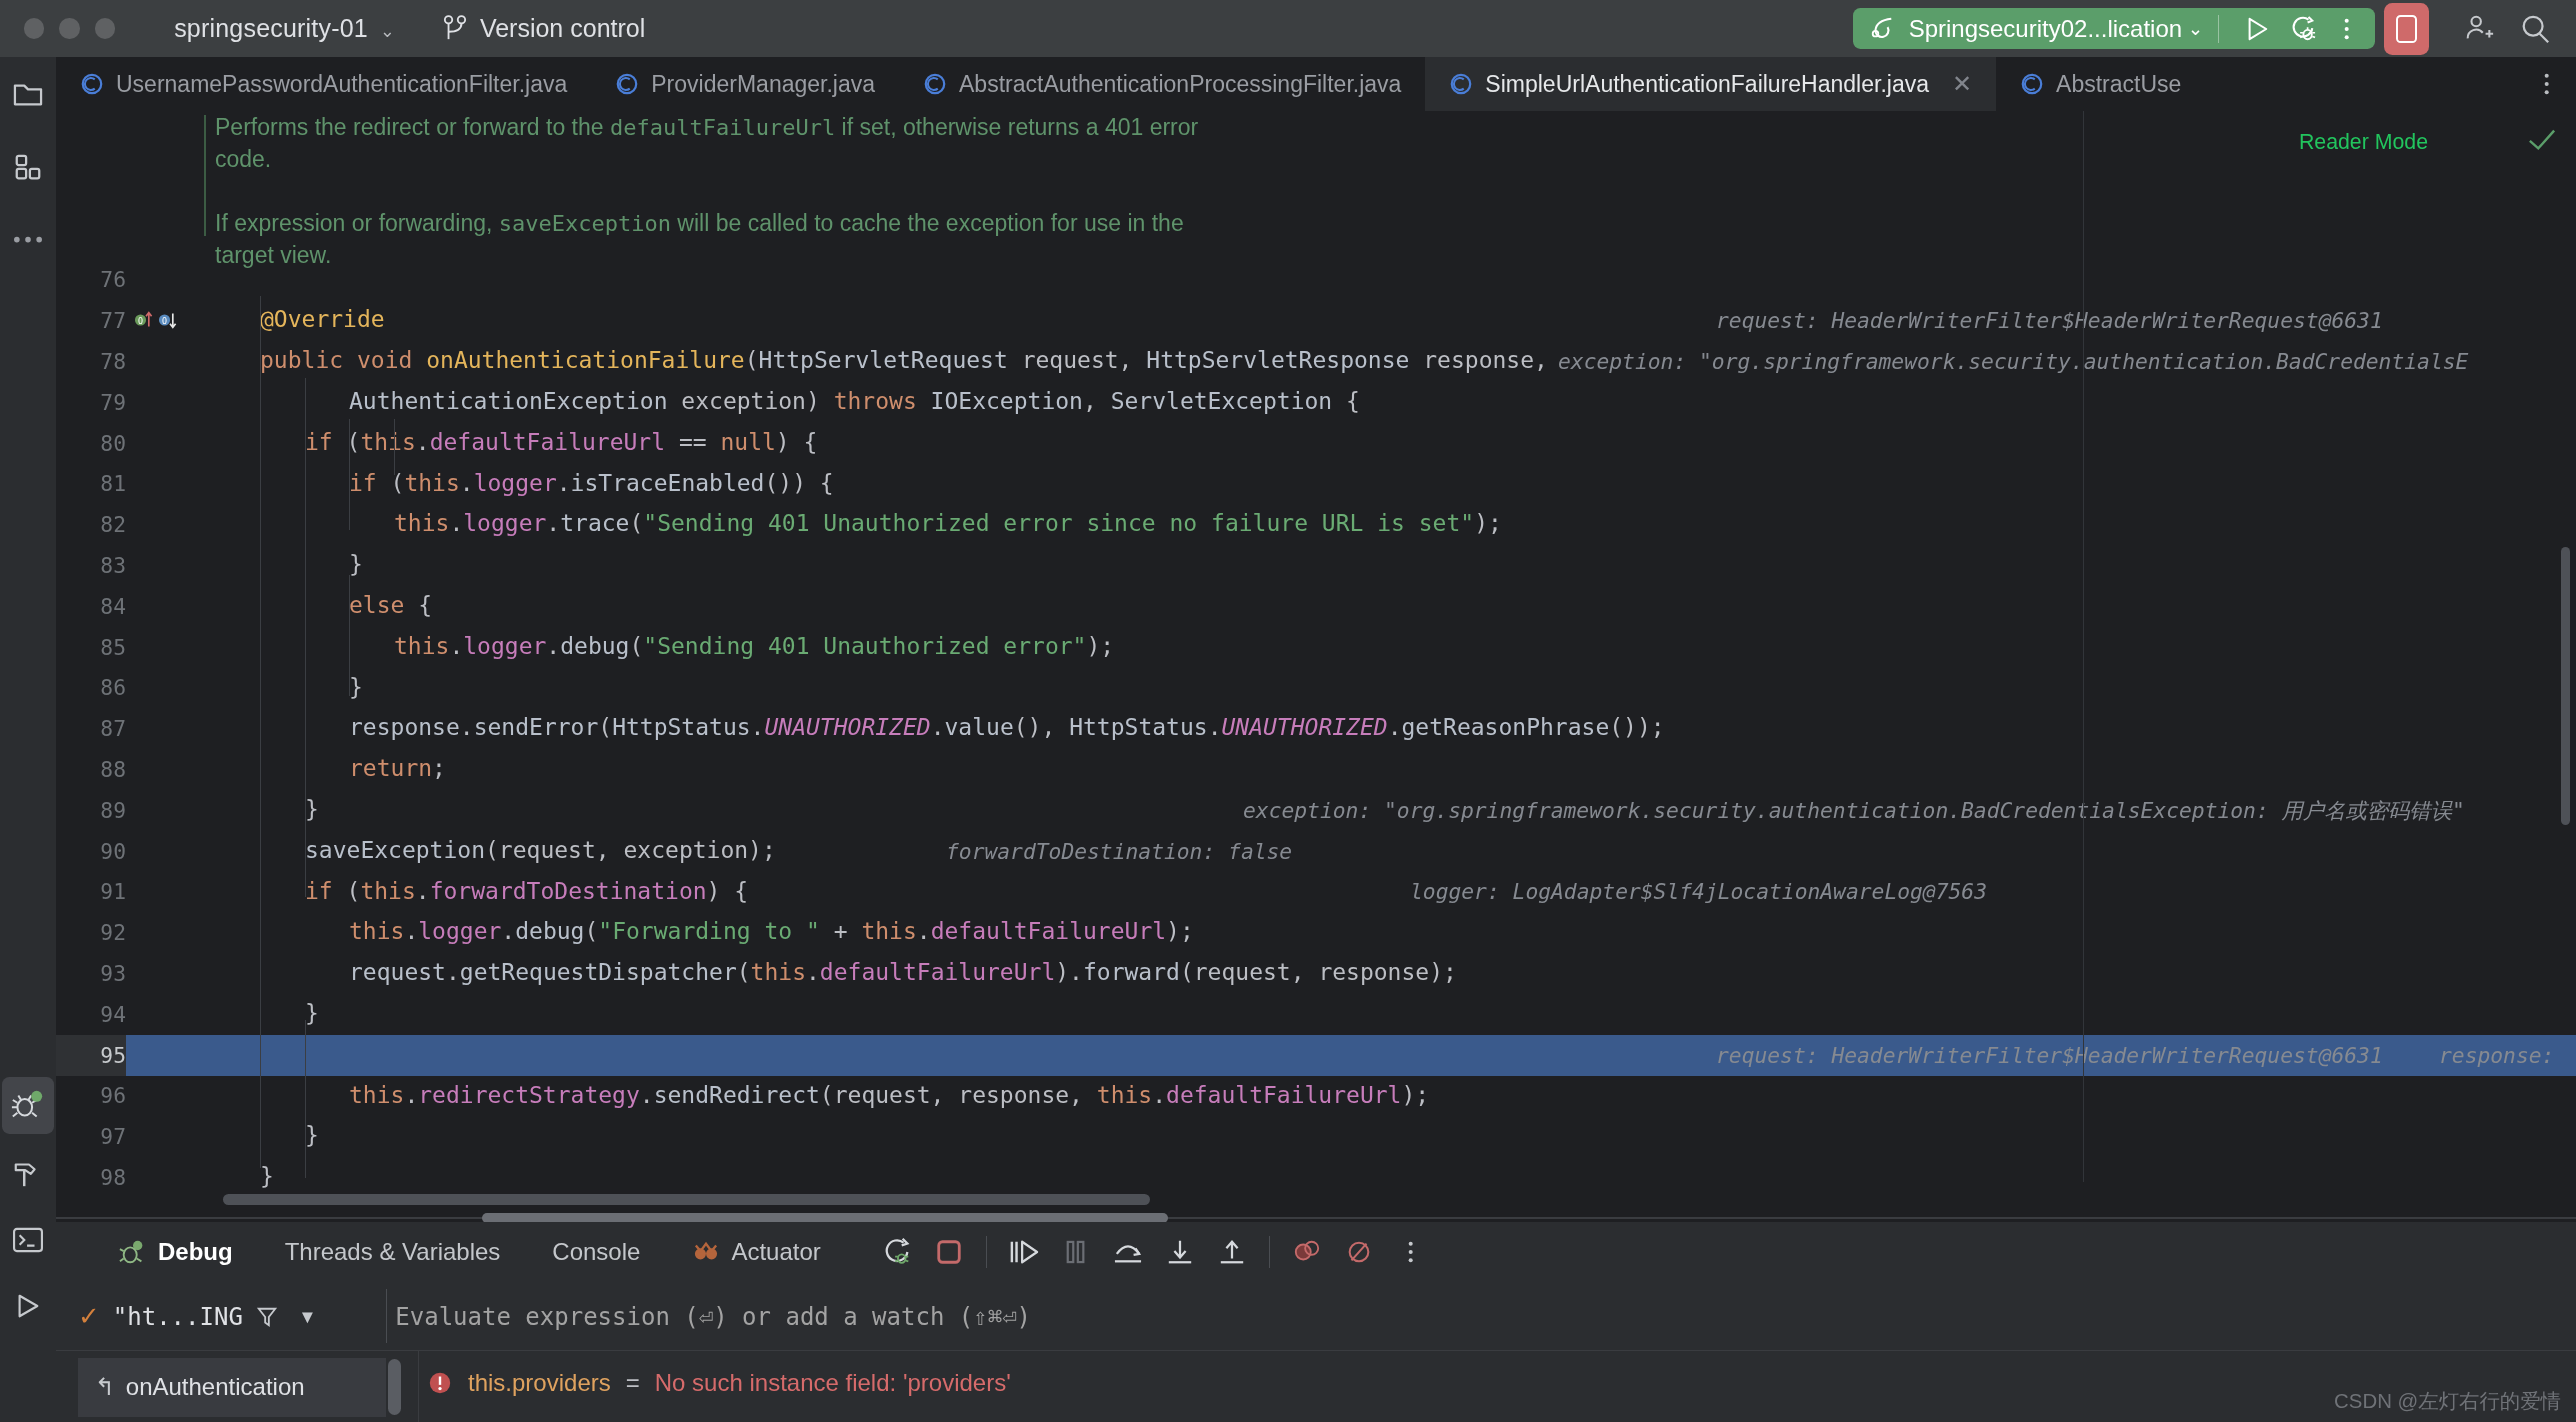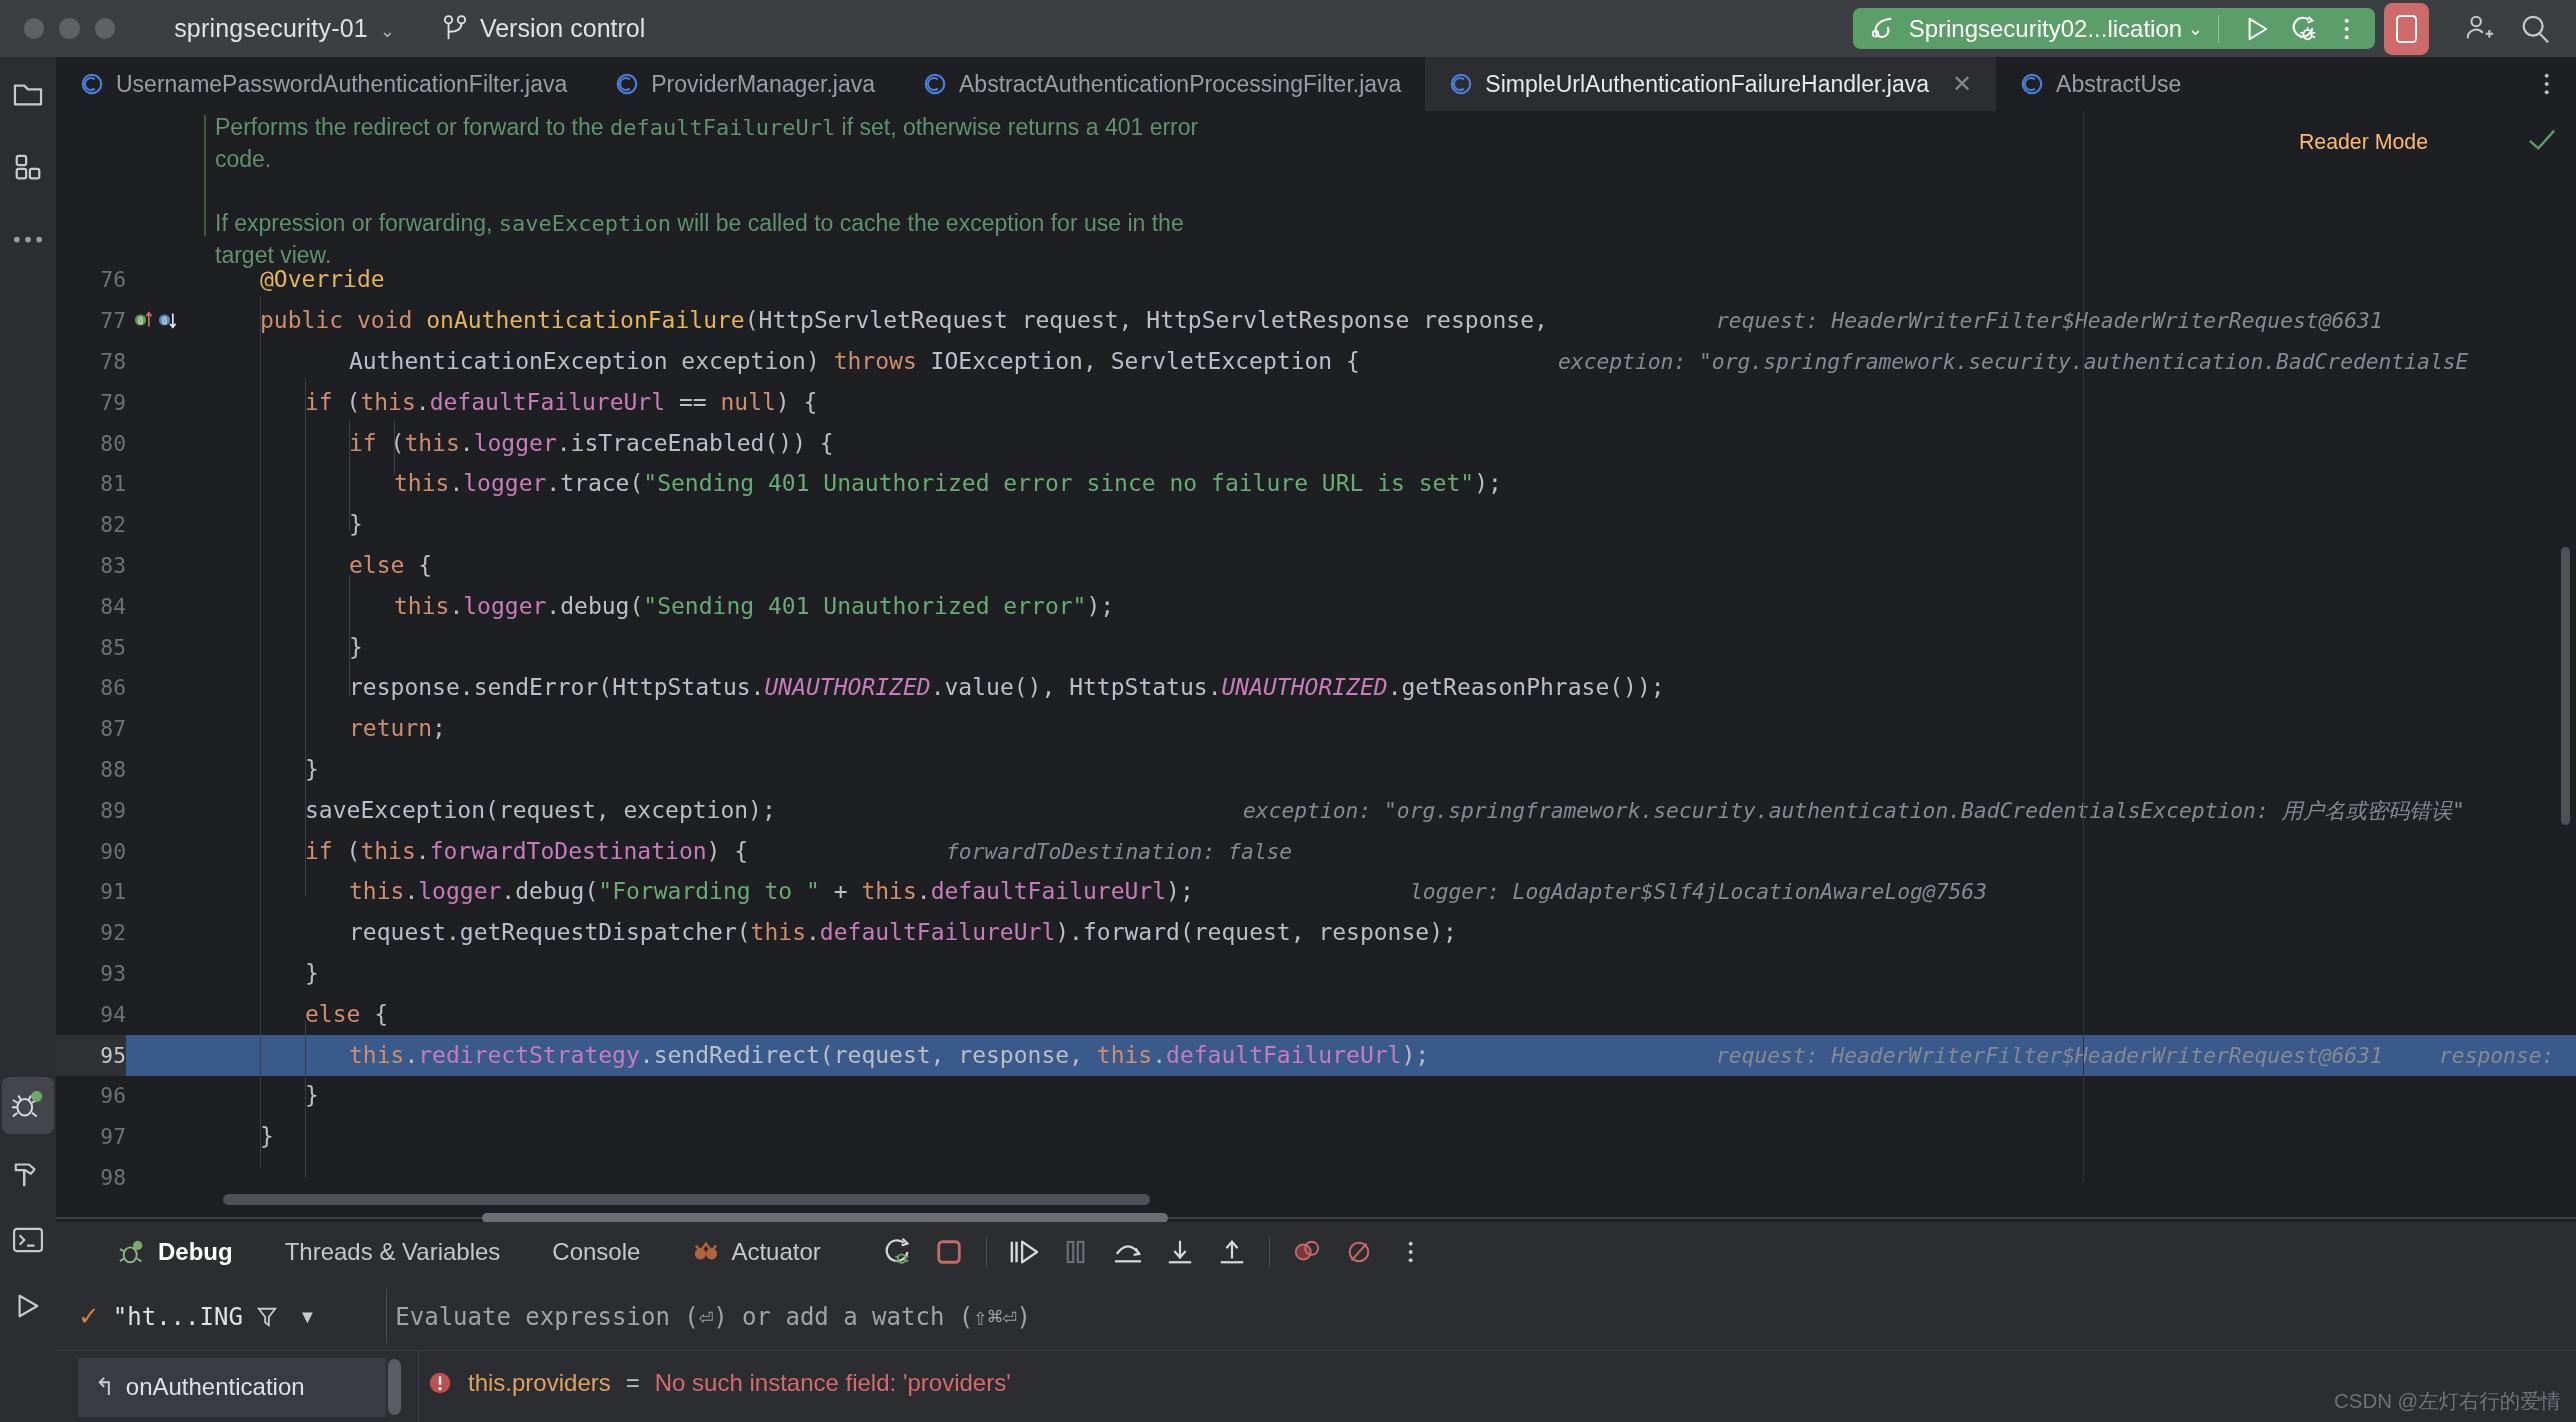--- a/index.html
+++ b/index.html
@@ -63,31 +63,31 @@
   .cicon{ width:24px;height:24px;flex:none; }
 
   
   .editor{
     position:absolute; left:56px; top:111px; width:2520px; height:1111px;
     background:#1e1f22; overflow:hidden;
   }
   .codearea{ position:absolute; left:0; top:0; width:2520px; height:1071px; }
 
   .readermode{
-    position:absolute; right:148px; top:18.5px; color:#fdba74; font-size:21.3px;
+    position:absolute; right:148px; top:18.5px; color:#22c55e; font-size:21.3px;
   }
   .checkok{ position:absolute; right:18.5px; top:15px; }
 
   .line{ position:relative; height:41px; line-height:41px; white-space:pre;
          font-family:"DejaVu Sans Mono", monospace; font-size:23px; }
   .ln{
     position:absolute; left:0; width:70px; text-align:right; color:#6e7277;
     font-size:21.3px; font-family:"DejaVu Sans Mono", monospace;
   }
-  .code{ position:absolute; left:159px; white-space:pre; }
+  .code{ position:absolute; left:159px; white-space:pre;margin-top:40px; }
   .line.hl{ background:#3a5a8c; }
   .line.hl .ln{ background:#2f3134; color:#c7cacd; }
 
   
   .kw  { color:#cf8e6d; }
   .fn  { color:#e4b55b; }
   .typ { color:#b9c0cb; }
   .fld { color:#c77dbb; }
   .str { color:#6aab73; }
   .pun { color:#bcbec4; }

